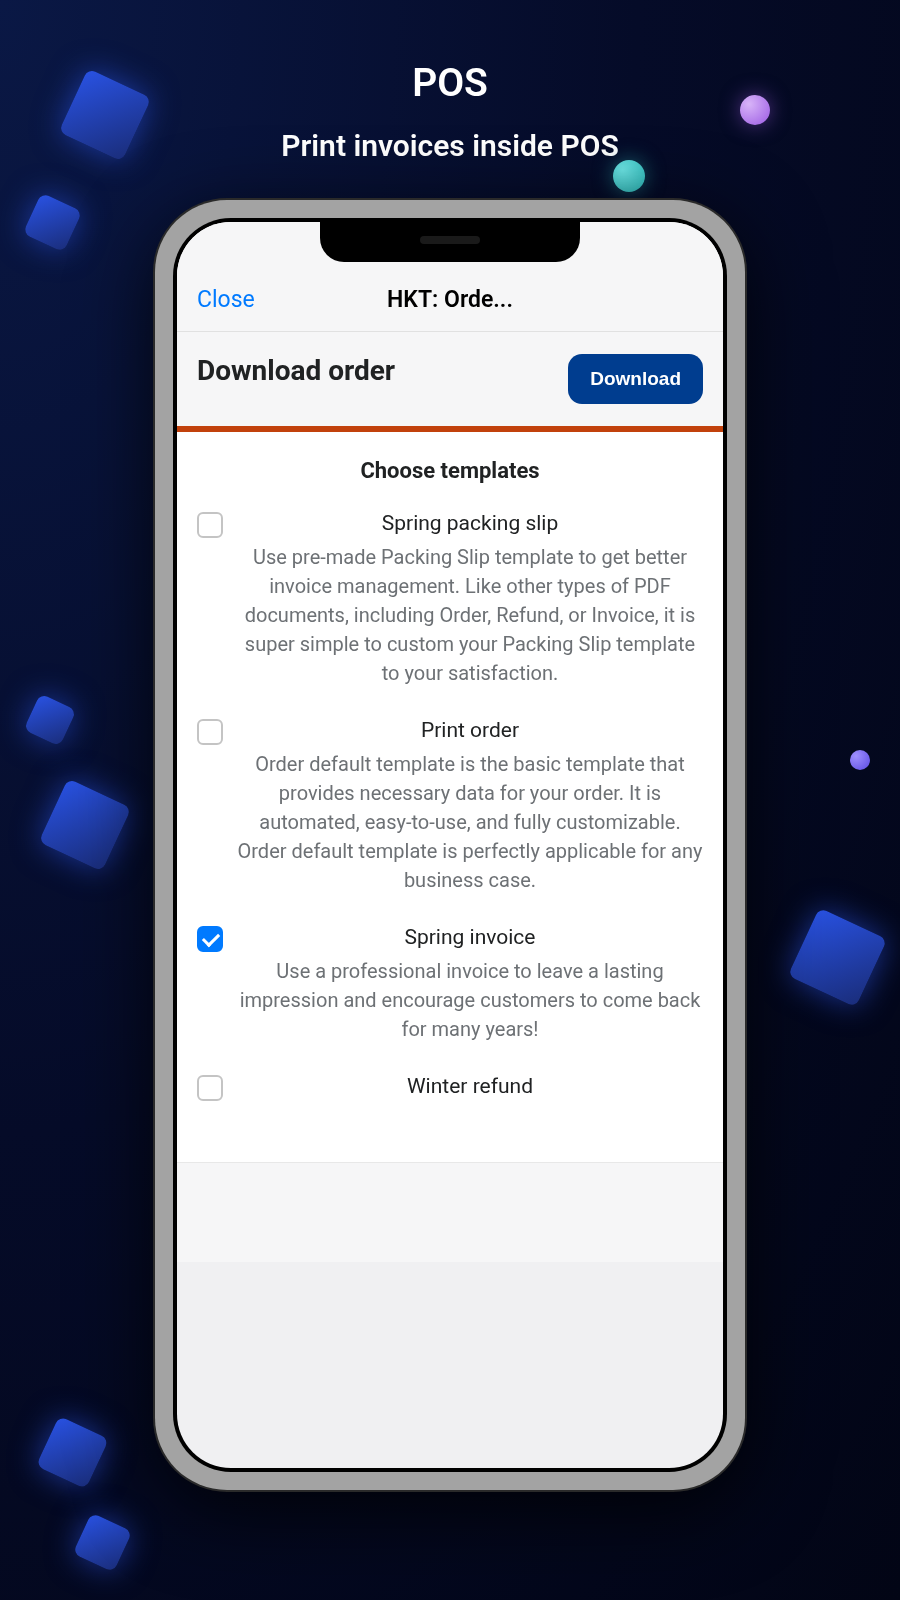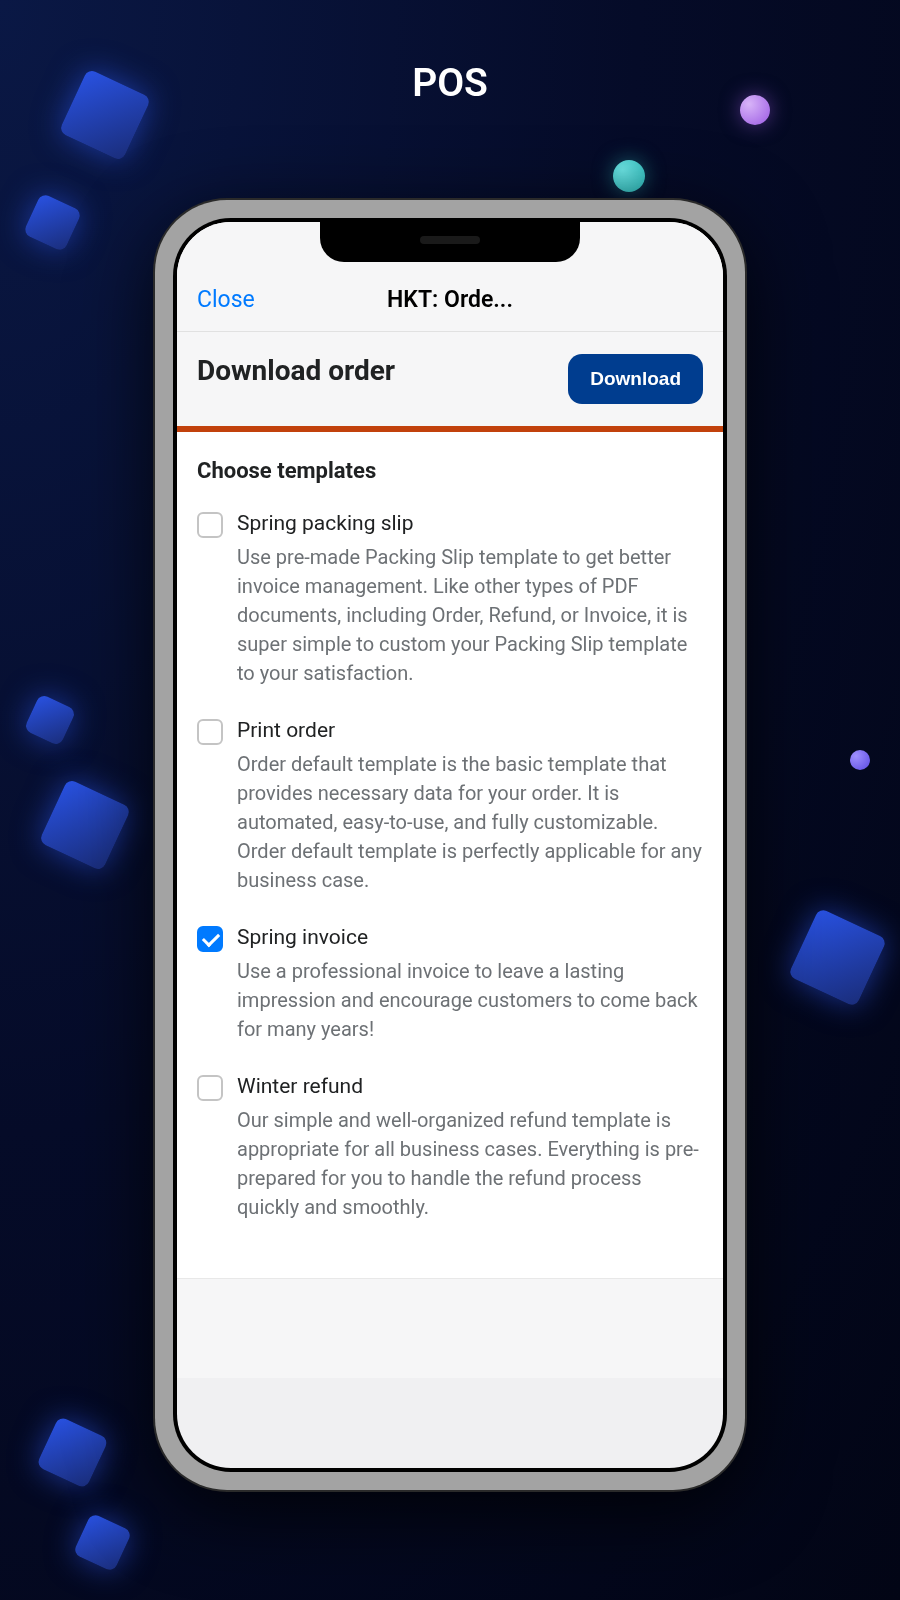--- a/index.html
+++ b/index.html
@@ -182,20 +182,21 @@
       font-size: 19px;
       font-weight: 600;
       border-radius: 14px;
       cursor: pointer;
     }
     
     
     .content {
       background: #fff;
       padding: 26px 20px;
+      text-align: center;
     }
     .section-title {
       font-size: 22px;
       font-weight: 700;
       color: #202223;
       margin-bottom: 28px;
     }
     
     .template-item {
       display: flex;
@@ -257,20 +258,21 @@
 <div class="cube cube4"></div>
 <div class="cube cube5"></div>
 <div class="cube cube6"></div>
 <div class="cube cube7"></div>
 <div class="sphere sphere1"></div>
 <div class="sphere sphere2"></div>
 <div class="sphere sphere3"></div>
 
 <div class="page-header">
   <div class="title">POS</div>
+  <div class="subtitle">Print invoices inside POS</div>
 </div>
 
 <div class="phone-frame">
   <div class="phone-inner">
     <div class="phone-screen">
       <div class="notch"></div>
 
       <div class="app-nav">
         <span class="close-btn">Close</span>
         <div class="nav-title">HKT: Orde...</div>
@@ -305,21 +307,20 @@
           <div class="template-text">
             <div class="template-name">Spring invoice</div>
             <div class="template-desc">Use a professional invoice to leave a lasting impression and encourage customers to come back for many years!</div>
           </div>
         </div>
 
         <div class="template-item">
           <div class="checkbox"></div>
           <div class="template-text">
             <div class="template-name">Winter refund</div>
-            <div class="template-desc">Our simple and well-organized refund template is appropriate for all business cases. Everything is pre-prepared for you to handle the refund process quickly and smoothly.</div>
           </div>
         </div>
       </div>
 
       <div class="bottom-space"></div>
 
     </div>
   </div>
 </div>
 

